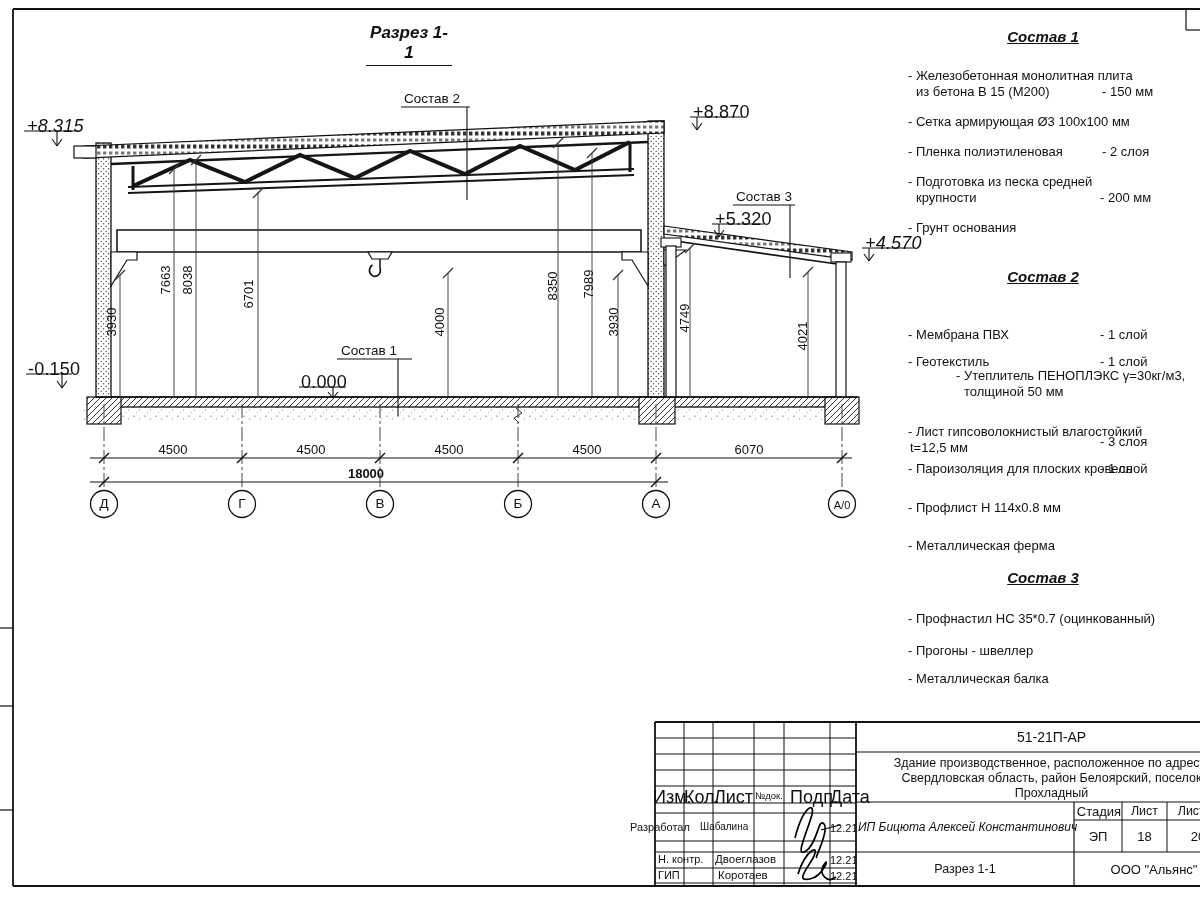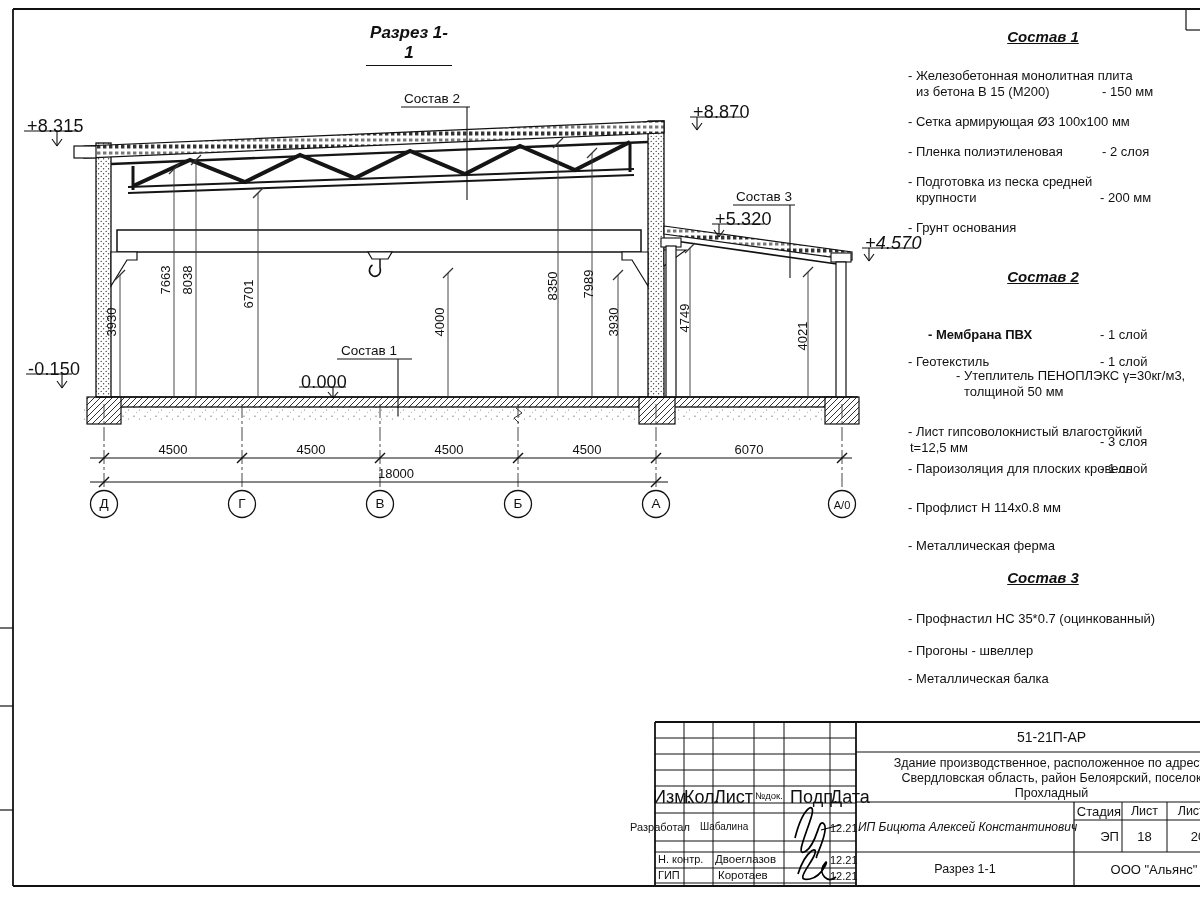--- a/index.html
+++ b/index.html
@@ -237,21 +237,21 @@
 
   <g stroke="#000" fill="none">
     <path stroke-width="1.7" d="M795,838 C803,806 817,799 811,818 C805,837 795,858 806,851 C818,843 818,817 824,824 C830,831 813,861 817,857"></path>
     <line x1="821" y1="830" x2="840" y2="825" stroke-width="1.2"></line>
     <path stroke-width="1.7" d="M798,874 C806,849 821,843 813,858 C807,869 795,882 810,879 C824,876 831,853 823,866 C819,874 827,884 836,877"></path>
   </g>
 </svg>
 
 <div class="sec-title" style="left:366px;top:23px;width:86px;">Разрез 1-1</div>
 
-<div class="lbl elev" style="left:27px;top:116px;">+8.315</div>
+<div class="lbl elev" style="left:27px;top:116px;font-style:italic;">+8.315</div>
 <div class="lbl elev" style="left:693px;top:102px;">+8.870</div>
 <div class="lbl elev" style="left:715px;top:209px;">+5.320</div>
 <div class="lbl elev" style="left:865px;top:233px;font-style:italic;">+4.570</div>
 <div class="lbl elev" style="left:301px;top:372px;">0.000</div>
 <div class="lbl elev" style="left:28px;top:359px;">-0.150</div>
 
 <div class="lbl callout" style="left:404px;top:91px;">Состав 2</div>
 <div class="lbl callout" style="left:341px;top:343px;">Состав 1</div>
 <div class="lbl callout" style="left:736px;top:189px;">Состав 3</div>
 
@@ -264,21 +264,21 @@
 <div class="vdim" style="left:554px;top:276px;">7989</div>
 <div class="vdim" style="left:579px;top:314px;">3930</div>
 <div class="vdim" style="left:650px;top:310px;">4749</div>
 <div class="vdim" style="left:768px;top:328px;">4021</div>
 
 <div class="lbl dimlbl ctr" style="left:143px;top:442px;width:60px;">4500</div>
 <div class="lbl dimlbl ctr" style="left:281px;top:442px;width:60px;">4500</div>
 <div class="lbl dimlbl ctr" style="left:419px;top:442px;width:60px;">4500</div>
 <div class="lbl dimlbl ctr" style="left:557px;top:442px;width:60px;">4500</div>
 <div class="lbl dimlbl ctr" style="left:719px;top:442px;width:60px;">6070</div>
-<div class="lbl dimlbl ctr" style="left:366px;top:466px;width:60px;">18000</div>
+<div class="lbl dimlbl ctr" style="left:336px;top:466px;width:60px;font-weight:bold;">18000</div>
 
 <div class="axis" style="left:84px;top:496px;">Д</div>
 <div class="axis" style="left:222px;top:496px;">Г</div>
 <div class="axis" style="left:360px;top:496px;">В</div>
 <div class="axis" style="left:498px;top:496px;">Б</div>
 <div class="axis" style="left:636px;top:496px;">А</div>
 <div class="axis" style="left:822px;top:497px;font-size:11px;">А/0</div>
 
 <div class="comp-head" style="left:998px;top:28px;">Состав 1</div>
 <div class="comp-item" style="left:908px;top:68px;">
@@ -296,21 +296,21 @@
 <div class="comp-item" style="left:908px;top:174px;">
   <div>- Подготовка из песка средней</div>
     <div class="l2">крупности</div>
 </div>
 <div class="comp-val" style="left:1100px;top:190px;">- 200 мм</div>
 <div class="comp-item" style="left:908px;top:220px;">
     <div>- Грунт основания</div>
   </div>
 
 <div class="comp-head" style="left:998px;top:268px;">Состав 2</div>
-<div class="comp-item" style="left:928px;top:327px;font-weight:bold;">
+<div class="comp-item" style="left:908px;top:327px;">
     <div>- Мембрана ПВХ</div>
   </div>
 <div class="comp-val" style="left:1100px;top:327px;">- 1 слой</div>
 <div class="comp-item" style="left:908px;top:354px;">
     <div>- Геотекстиль</div>
   </div>
 <div class="comp-val" style="left:1100px;top:354px;">- 1 слой</div>
 <div class="comp-item" style="left:908px;top:368px;margin-left:48px;">
   <div>- Утеплитель ПЕНОПЛЭКС γ=30кг/м3,</div>
     <div class="l2">толщиной 50 мм</div>
@@ -361,18 +361,18 @@
 
 <div class="lbl ctr" style="left:856px;top:729px;width:391px;font-size:14px;">51-21П-АР</div>
 <div class="lbl ctr" style="left:856px;top:756px;width:391px;font-size:12.5px;">Здание производственное, расположенное по адресу:</div>
 <div class="lbl ctr" style="left:856px;top:771px;width:391px;font-size:12.5px;">Свердловская область, район Белоярский, поселок</div>
 <div class="lbl ctr" style="left:856px;top:786px;width:391px;font-size:12.5px;">Прохладный</div>
 <div class="lbl ctr tb-ital" style="left:858px;top:820px;width:214px;font-size:12px;">ИП Бицюта Алексей Константинович</div>
 
 <div class="lbl ctr" style="left:1074px;top:804px;width:50px;font-size:13px;">Стадия</div>
 <div class="lbl ctr" style="left:1122px;top:804px;width:45px;font-size:12.5px;">Лист</div>
 <div class="lbl ctr" style="left:1167px;top:804px;width:62px;font-size:12.5px;">Листов</div>
-<div class="lbl ctr" style="left:1074px;top:829px;width:71px;">ЭП</div>
+<div class="lbl ctr" style="left:1074px;top:829px;width:48px;">ЭП</div>
 <div class="lbl ctr" style="left:1122px;top:829px;width:45px;">18</div>
 <div class="lbl ctr" style="left:1167px;top:829px;width:62px;">20</div>
 
 <div class="lbl ctr" style="left:856px;top:862px;width:218px;font-size:12.5px;">Разрез 1-1</div>
 <div class="lbl ctr" style="left:1074px;top:862px;width:160px;font-size:13px;">ООО "Альянс"</div>
 
 </body></html>

